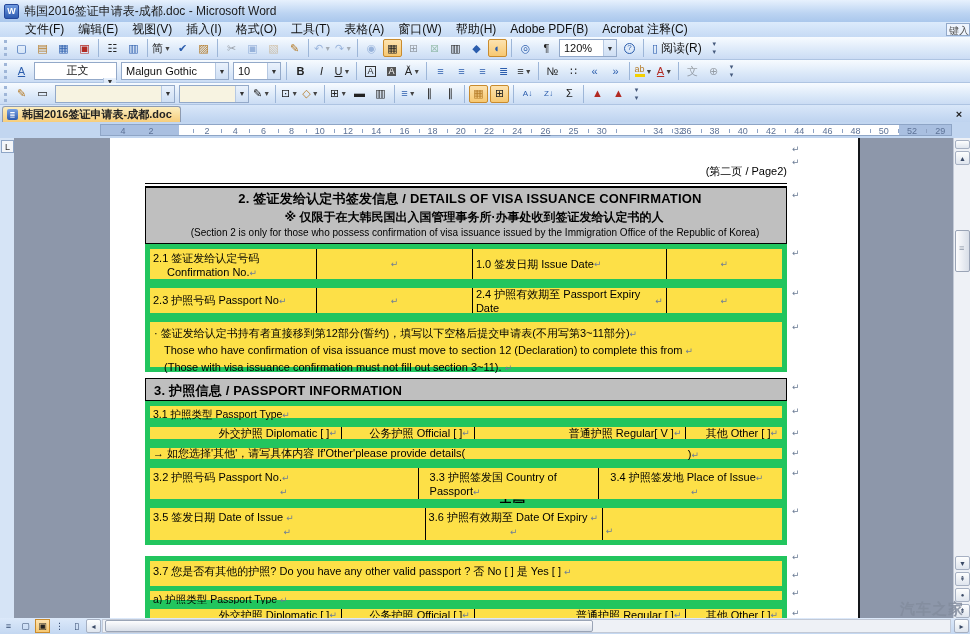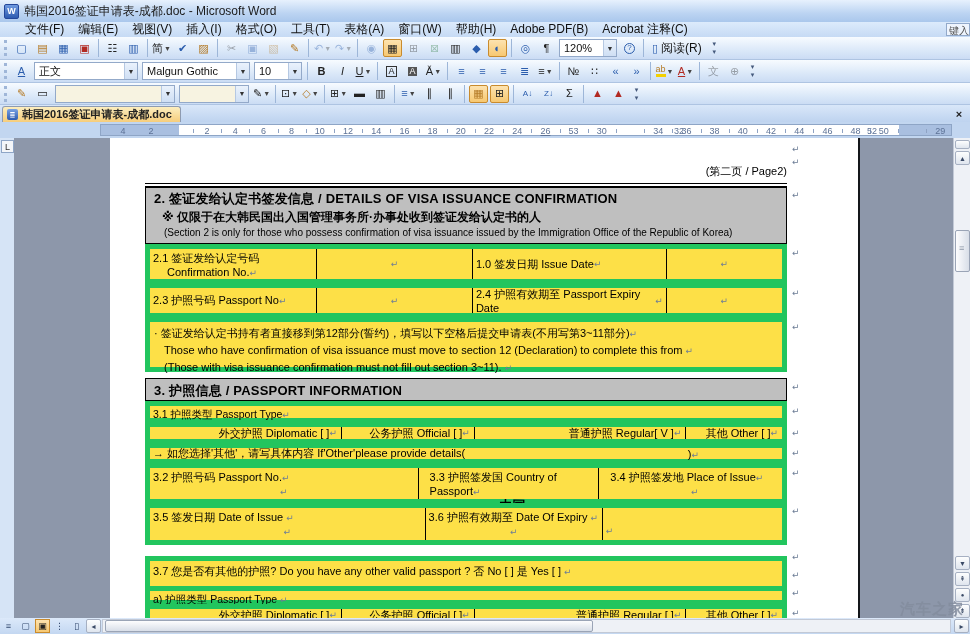--- a/index.html
+++ b/index.html
@@ -247,21 +247,21 @@
         <span>▾</span>
         <span>▾</span>
       </span>
   </div>
 
   <div class="toolbar" id="tb-fmt">
     <span class="handle"></span>
     <span class="tbtn c-blue">
         <span class="g" style="text-decoration:underline;">A</span>
       </span>
-    <span class="combo" style="width:104px;">
+    <span class="combo" style="width:83px;flex-direction:column;">
       <span>正文</span>
         <span class="arrow">▼</span>
     </span>
     <span class="combo" style="width:108px;">
       <span>Malgun Gothic</span>
         <span class="arrow">▼</span>
     </span>
     <span class="combo" style="width:48px;">
       <span>10</span>
         <span class="arrow">▼</span>
@@ -460,21 +460,21 @@
         <span class="rnum" style="left: 331.6px;">18</span>
         <span class="rtick" style="left: 317.6px;"></span>
         <span class="rnum" style="left: 359.8px;">20</span>
         <span class="rtick" style="left: 345.8px;"></span>
         <span class="rnum" style="left: 388px;">22</span>
         <span class="rtick" style="left: 374px;"></span>
         <span class="rnum" style="left: 416.2px;">24</span>
         <span class="rtick" style="left: 402.2px;"></span>
         <span class="rnum" style="left: 444.4px; text-decoration: underline;">26</span>
         <span class="rtick" style="left: 430.4px;"></span>
-        <span class="rnum" style="left: 472.6px;">53</span>
+        <span class="rnum" style="left: 472.6px;">25</span>
         <span class="rtick" style="left: 458.6px;"></span>
         <span class="rnum" style="left: 500.8px;">30</span>
         <span class="rtick" style="left: 486.8px;"></span>
         <span class="rnum" style="left: 558px; margin-left: 20px;">32</span>
         <span class="rtick" style="left: 515px;"></span>
         <span class="rnum" style="left: 557.2px;">34</span>
         <span class="rtick" style="left: 543.2px;"></span>
         <span class="rnum" style="left: 585.4px;">36</span>
         <span class="rtick" style="left: 571.4px;"></span>
         <span class="rnum" style="left: 613.6px;">38</span>
@@ -484,41 +484,41 @@
         <span class="rnum" style="left: 670px;">42</span>
         <span class="rtick" style="left: 656px;"></span>
         <span class="rnum" style="left: 698.2px;">44</span>
         <span class="rtick" style="left: 684.2px;"></span>
         <span class="rnum" style="left: 726.4px;">46</span>
         <span class="rtick" style="left: 712.4px;"></span>
         <span class="rnum" style="left: 754.6px;">48</span>
         <span class="rtick" style="left: 740.6px;"></span>
         <span class="rnum" style="left: 782.8px;">50</span>
         <span class="rtick" style="left: 768.8px;"></span>
-        <span class="rnum" style="left: 771px;">52</span>
+        <span class="rnum" style="left: 811px;">52</span>
         <span class="rtick" style="left: 797px;"></span>
         <span class="rnum" style="left: 839.2px;">29</span>
         <span class="rtick" style="left: 825.2px;"></span>
       </div>
   </div>
 
   <div class="docarea">
     <div class="leftstrip"></div>
     <div class="tabstop">L</div>
 
     <div class="page">
       
       <span class="pcol" style="top:6px;">↵</span>
       <span class="pcol" style="top:19px;">↵</span>
 
       <div class="pagelabel">(第二页 / Page2)</div>
       <div class="dblline"></div>
 
       
-      <div class="sechdr" style="top:49px;height:57px;">
+      <div class="sechdr" style="top:49px;height:57px;text-align:center;">
         <div class="l1">2. 签证发给认定书签发信息 / DETAILS OF VISA ISSUANCE CONFIRMATION</div>
         <div class="l2">※ 仅限于在大韩民国出入国管理事务所·办事处收到签证发给认定书的人</div>
         <div class="l3">(Section 2 is only for those who possess confirmation of visa issuance issued by the Immigration Office of the Republic of Korea)</div>
       </div>
 
       
       <div class="trow" style="top:106px;height:40px;">
         <div class="tcell" style="width:170px;">
           <div>2.1 签证发给认定号码</div>
           <div class="sub"><span>Confirmation No.</span><span class="pilc">↵</span></div>

